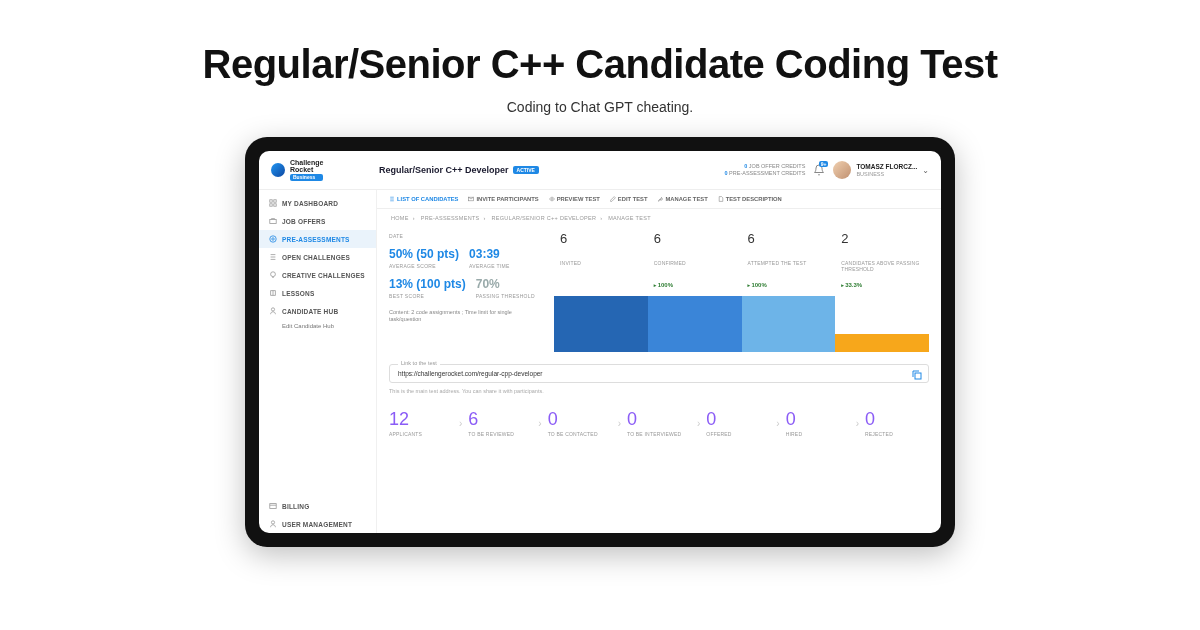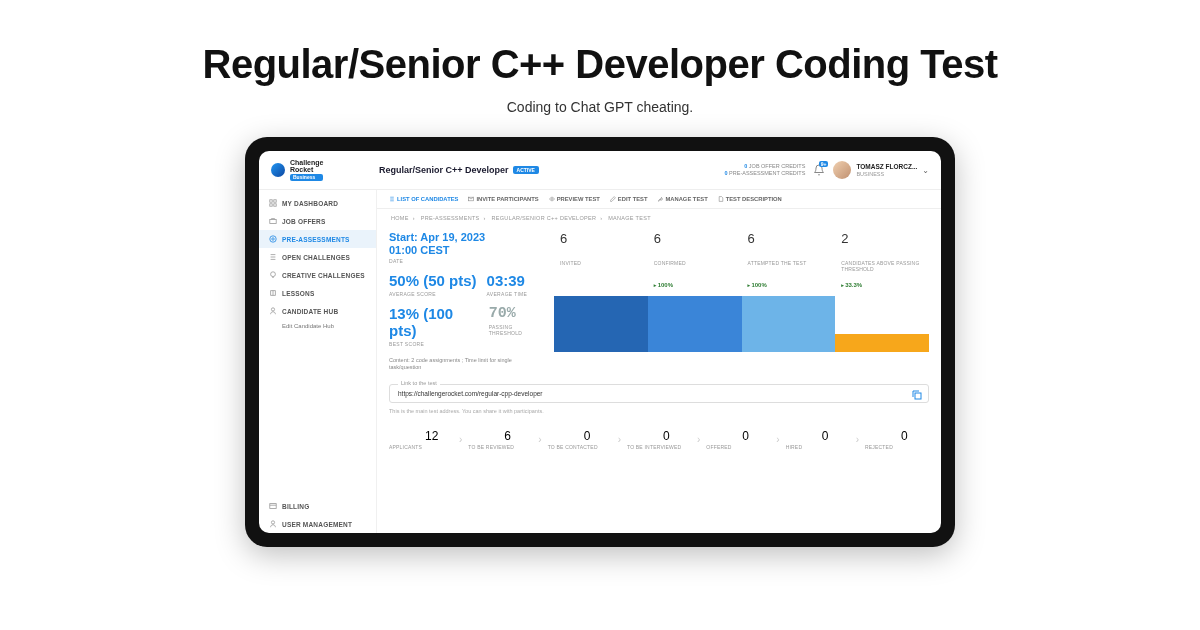--- a/index.html
+++ b/index.html
@@ -47,22 +47,22 @@
 .tab-ic { width: 6px; height: 6px; }
 
 .crumbs { padding: 6px 12px; font-size: 5.5px; color: #999; text-transform: uppercase; letter-spacing: 0.3px; }
 .crumbs span { margin: 0 2px; }
 
 .dash { display: flex; padding: 4px 12px 8px; gap: 10px; }
 .leftcol { width: 155px; }
 .start { font-size: 11px; font-weight: 700; color: #1e88e5; line-height: 1.15; }
 .small-lbl { font-size: 5px; color: #999; text-transform: uppercase; margin-top: 2px; letter-spacing: 0.3px; }
 .stat-row { display: flex; gap: 10px; margin-top: 8px; }
-.stat-v { font-size: 15px; font-weight: 700; color: #1e88e5; }
-.stat-v.muted { color: #9aa; font-family: Liberation Mono, monospace; }
+.stat-v { font-size: 12px; font-weight: 700; color: #1e88e5; }
+.stat-v.muted { color: #9aa; }
 .content-note { font-size: 5.5px; color: #888; margin-top: 10px; line-height: 1.3; }
 
 .funnel-wrap { flex: 1; }
 .funnel-top { display: flex; }
 .fcol { flex: 1; padding: 0 6px; }
 .fnum { font-size: 13px; font-weight: 400; color: #333; }
 .flbl { font-size: 5px; color: #999; text-transform: uppercase; margin-top: 14px; letter-spacing: 0.2px; line-height: 1.2; min-height: 12px; }
 .fpct { font-size: 6px; color: #2e7d32; margin-top: 10px; font-weight: 600; }
 .fpct::before { content: "▸ "; color: #2e7d32; font-size: 5px; }
 
@@ -75,30 +75,30 @@
 .fb4 .fill { background: #f7a71b; height: 33%; }
 
 .linkbox { margin: 4px 12px 2px; border: 1px solid #ddd; border-radius: 3px; padding: 5px 8px; position: relative; }
 .linklbl { position: absolute; top: -5px; left: 8px; background: #fff; padding: 0 3px; font-size: 5.5px; color: #999; }
 .linkval { font-size: 6.5px; color: #333; }
 .copy-ic { position: absolute; right: 6px; top: 5px; color: #1e88e5; }
 .linkhelp { margin: 3px 12px; font-size: 5.5px; color: #aaa; }
 
 .pipeline { display: flex; padding: 12px 12px 0; gap: 4px; }
 .pitem { flex: 1; position: relative; }
-.pnum { font-size: 12px; color: #000000; font-weight: 400; margin-left: 36px; }
+.pnum { font-size: 18px; color: #8b5cf6; font-weight: 400; }
 .plbl { font-size: 5px; color: #999; text-transform: uppercase; margin-top: 1px; letter-spacing: 0.2px; }
 .psep { color: #ccc; font-size: 10px; align-self: center; margin: 0 2px; }
 
 svg { display: block; }
 </style>
 </head>
 <body>
 
-<h1 class="page-title">Regular/Senior C++ Developer Coding Test</h1>
+<h1 class="page-title">Regular/Senior C++ Candidate Coding Test</h1>
 <p class="subtitle">Coding to Chat GPT cheating.</p>
 
 <div class="tablet">
 <div class="screen">
 
   <div class="hdr">
     <div class="logo-wrap">
       <span class="logo-ic"></span>
       <span class="logo-txt">
         <span class="logo-t1">Challenge</span>
@@ -241,23 +241,20 @@
 
       <div class="crumbs">
         <span>HOME</span><span>›</span>
         <span>PRE-ASSESSMENTS</span><span>›</span>
         <span>REGULAR/SENIOR C++ DEVELOPER</span><span>›</span>
         <span>MANAGE TEST</span>
       </div>
 
       <div class="dash">
         <div class="leftcol">
-          <div class="start">
-            <span>Start: Apr 19, 2023</span><br><span>01:00 CEST</span>
-          </div>
           <div class="small-lbl">DATE</div>
           <div class="stat-row">
             <div>
               <div class="stat-v">50% (50 pts)</div>
               <div class="small-lbl">AVERAGE SCORE</div>
             </div>
             <div>
               <div class="stat-v">03:39</div>
               <div class="small-lbl">AVERAGE TIME</div>
             </div>

